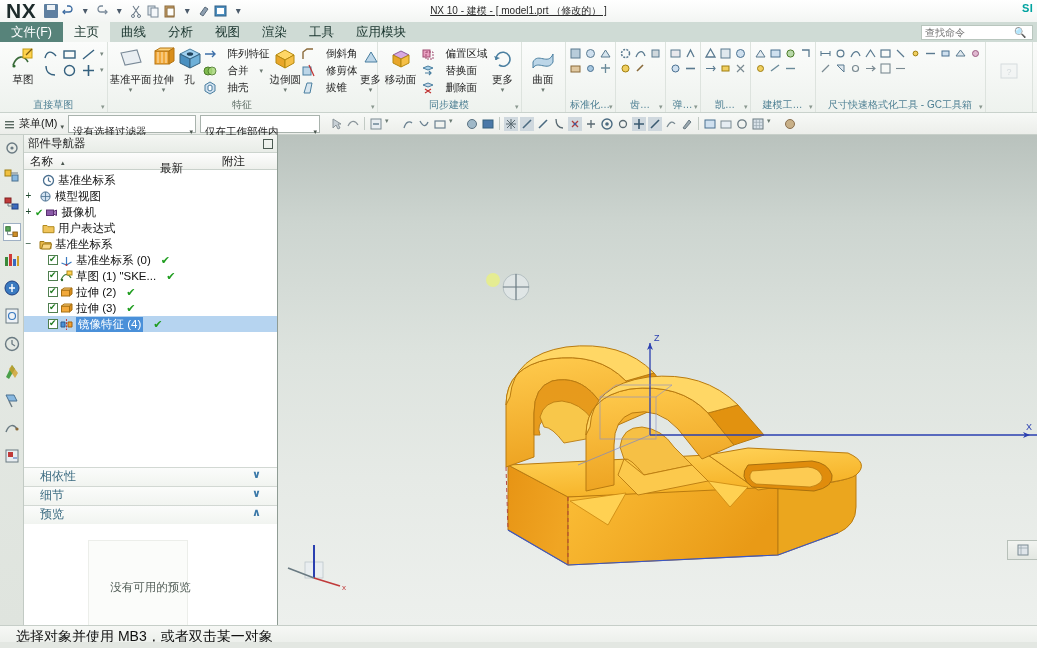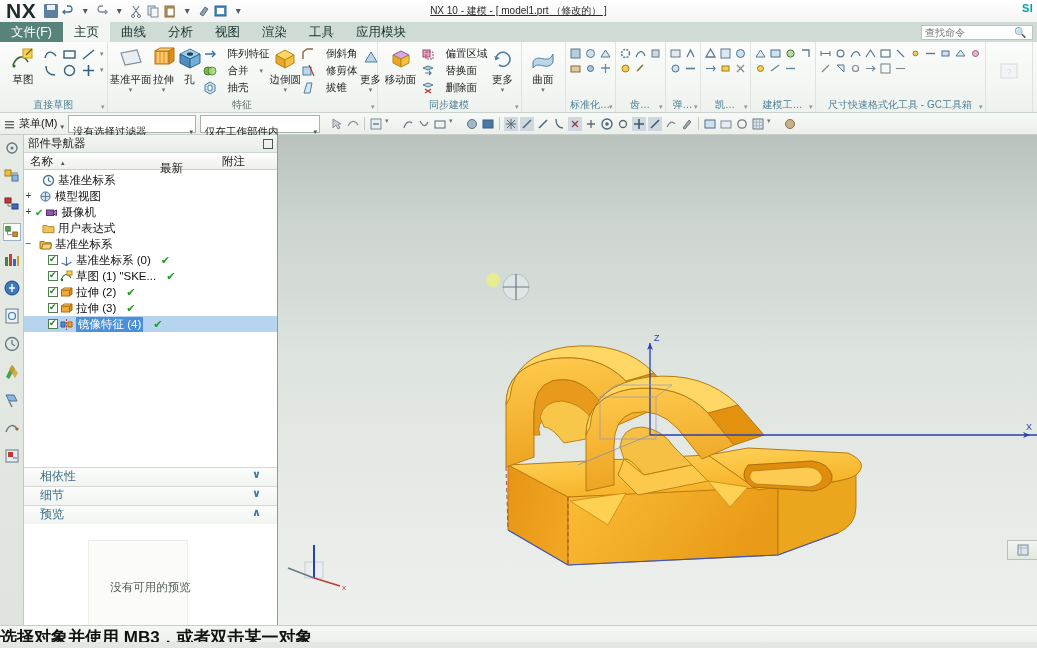--- a/index.html
+++ b/index.html
@@ -211,21 +211,21 @@
     border-right: 0; display: flex; align-items: center; justify-content: center;
   }
   .vp-tab .g { width: 12px; height: 12px; display:block; }
 
   
   .statusbar {
     position: absolute; left: 0; top: 625px; width: 1037px; height: 23px;
     background: linear-gradient(#f6f8f5, #e9ece8); border-top: 1px solid #c6cec8;
     display: flex; align-items: center;
   }
-  .statusbar .txt { font-size: 17px; color: #111; padding-left: 0; font-weight: bold; }
+  .statusbar .txt { font-size: 14px; color: #111; padding-left: 16px; }
   .statusbar .progress {
     position: absolute; left: 0; bottom: 0; width: 1037px; height: 6px;
     background: #e3e7e2;
   }
 </style>
 </head>
 <body>
 
 <div id="app">
 

